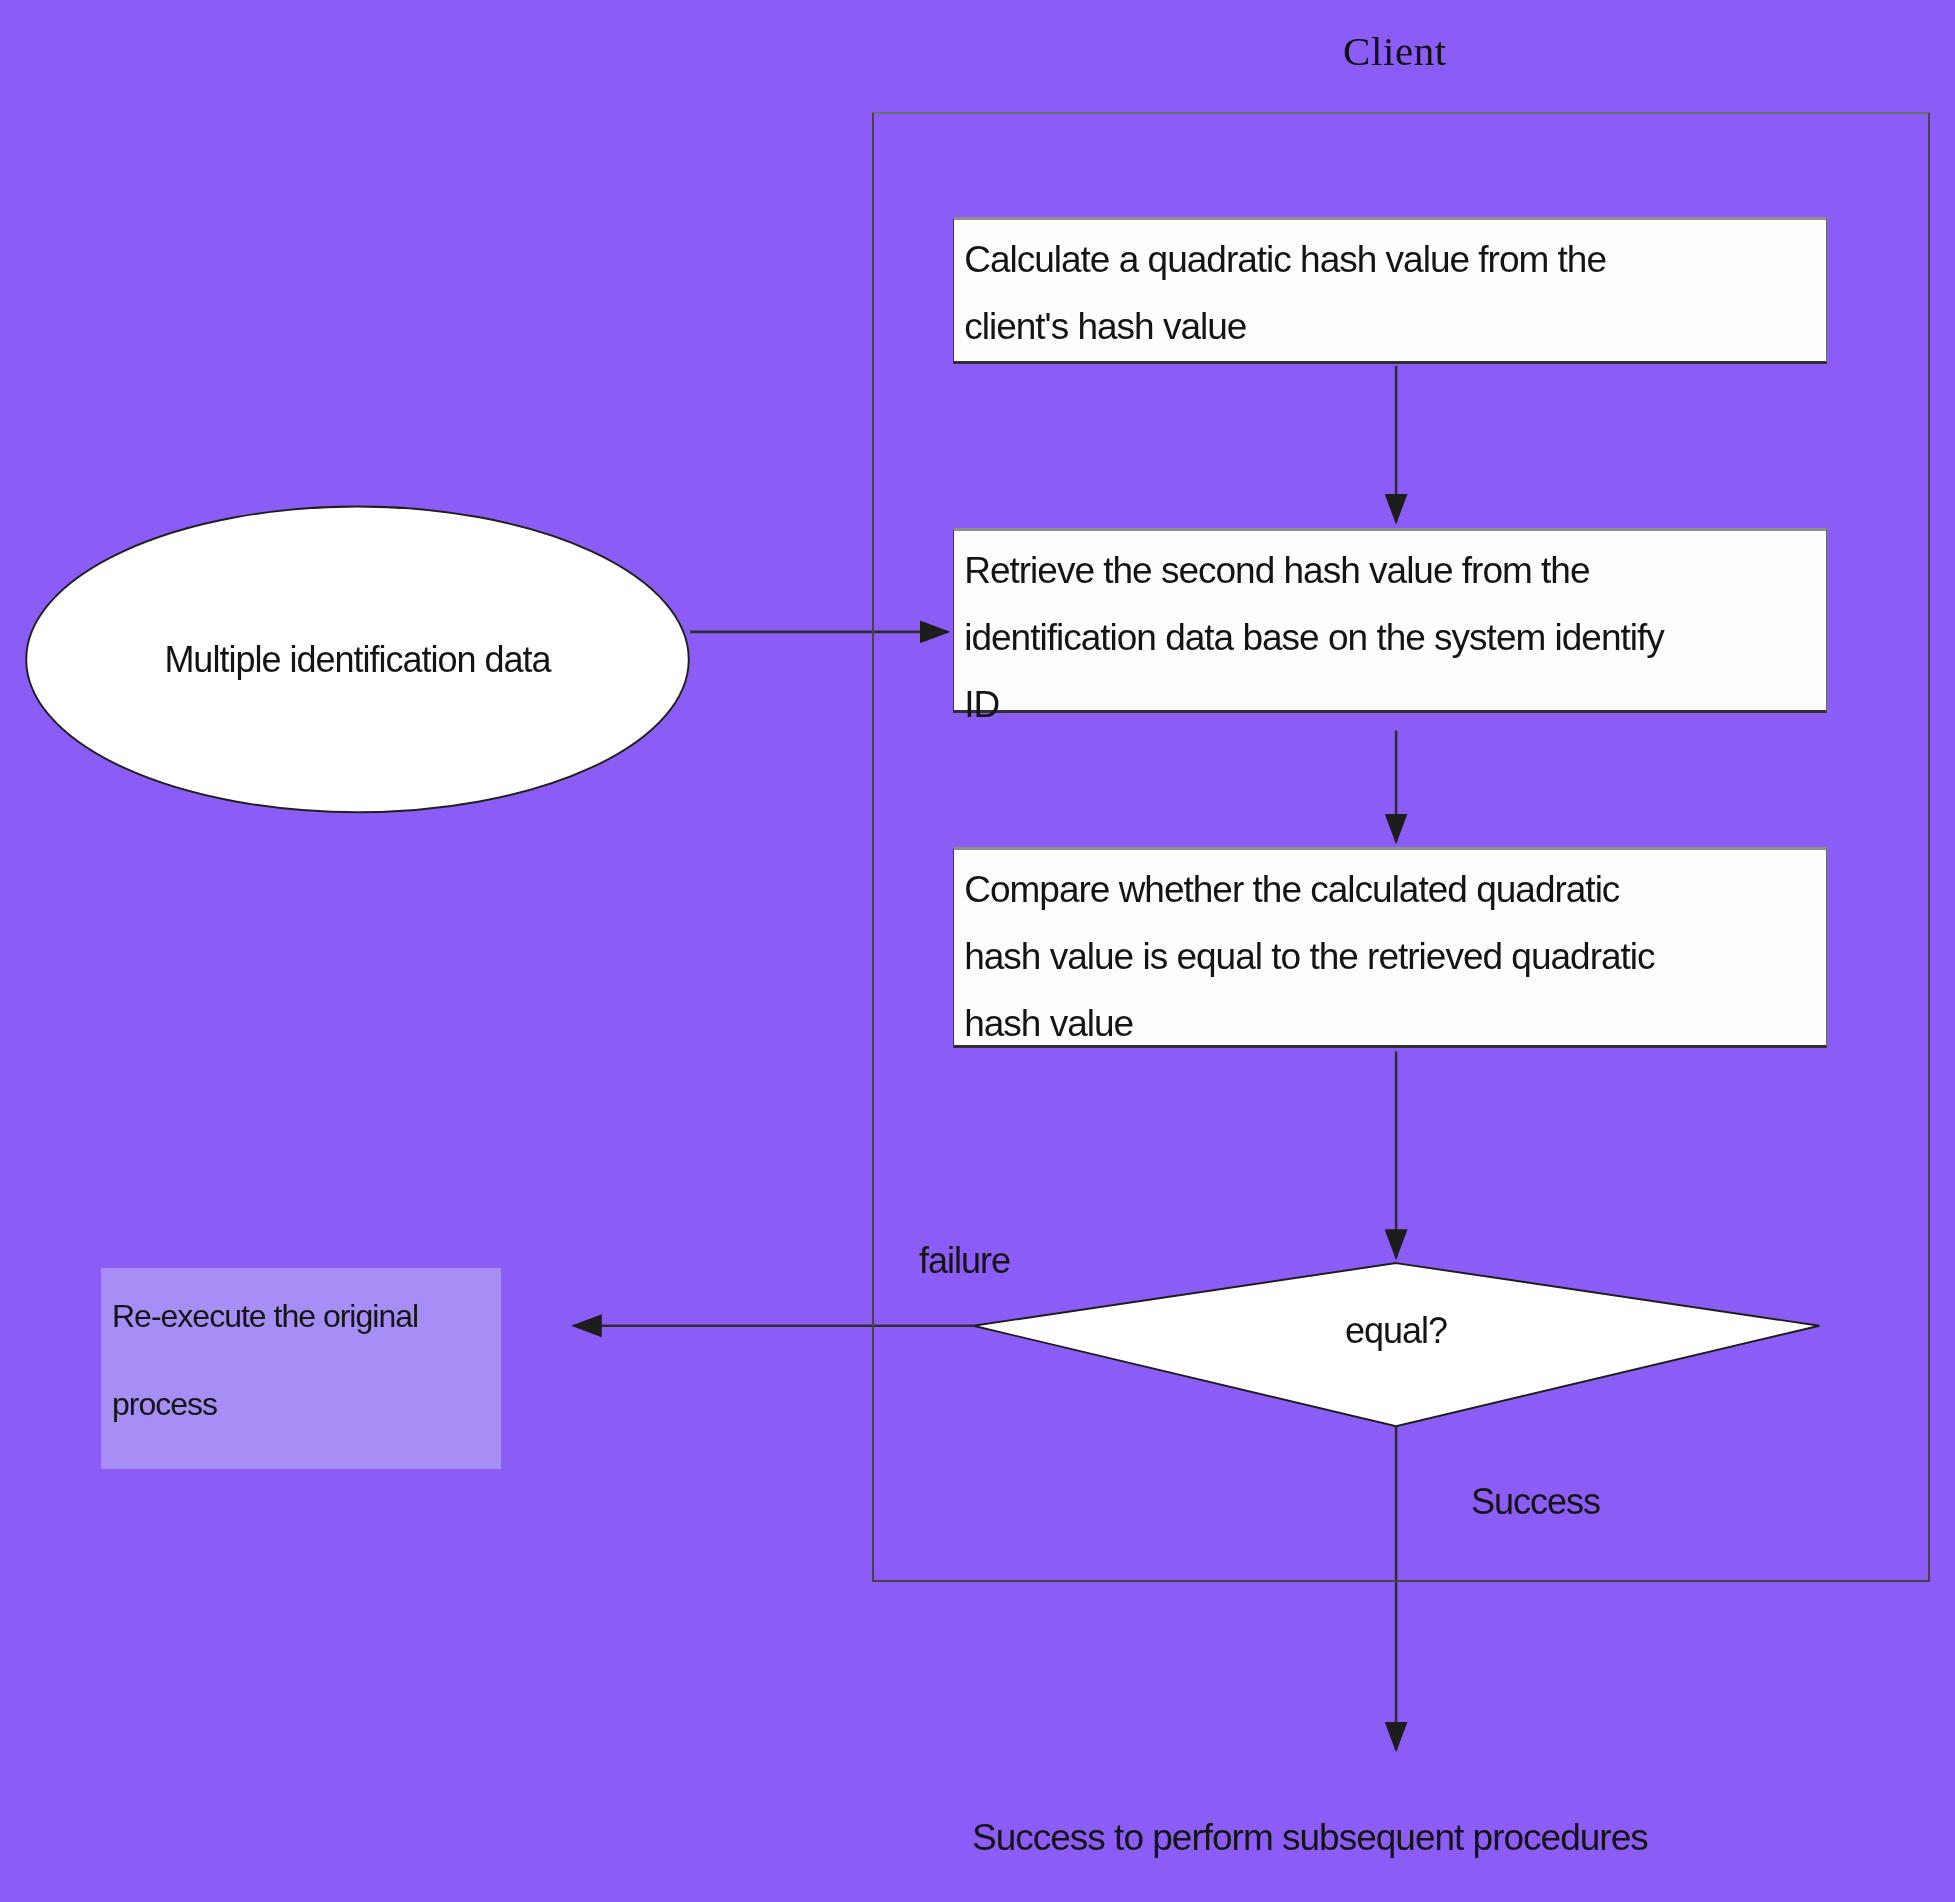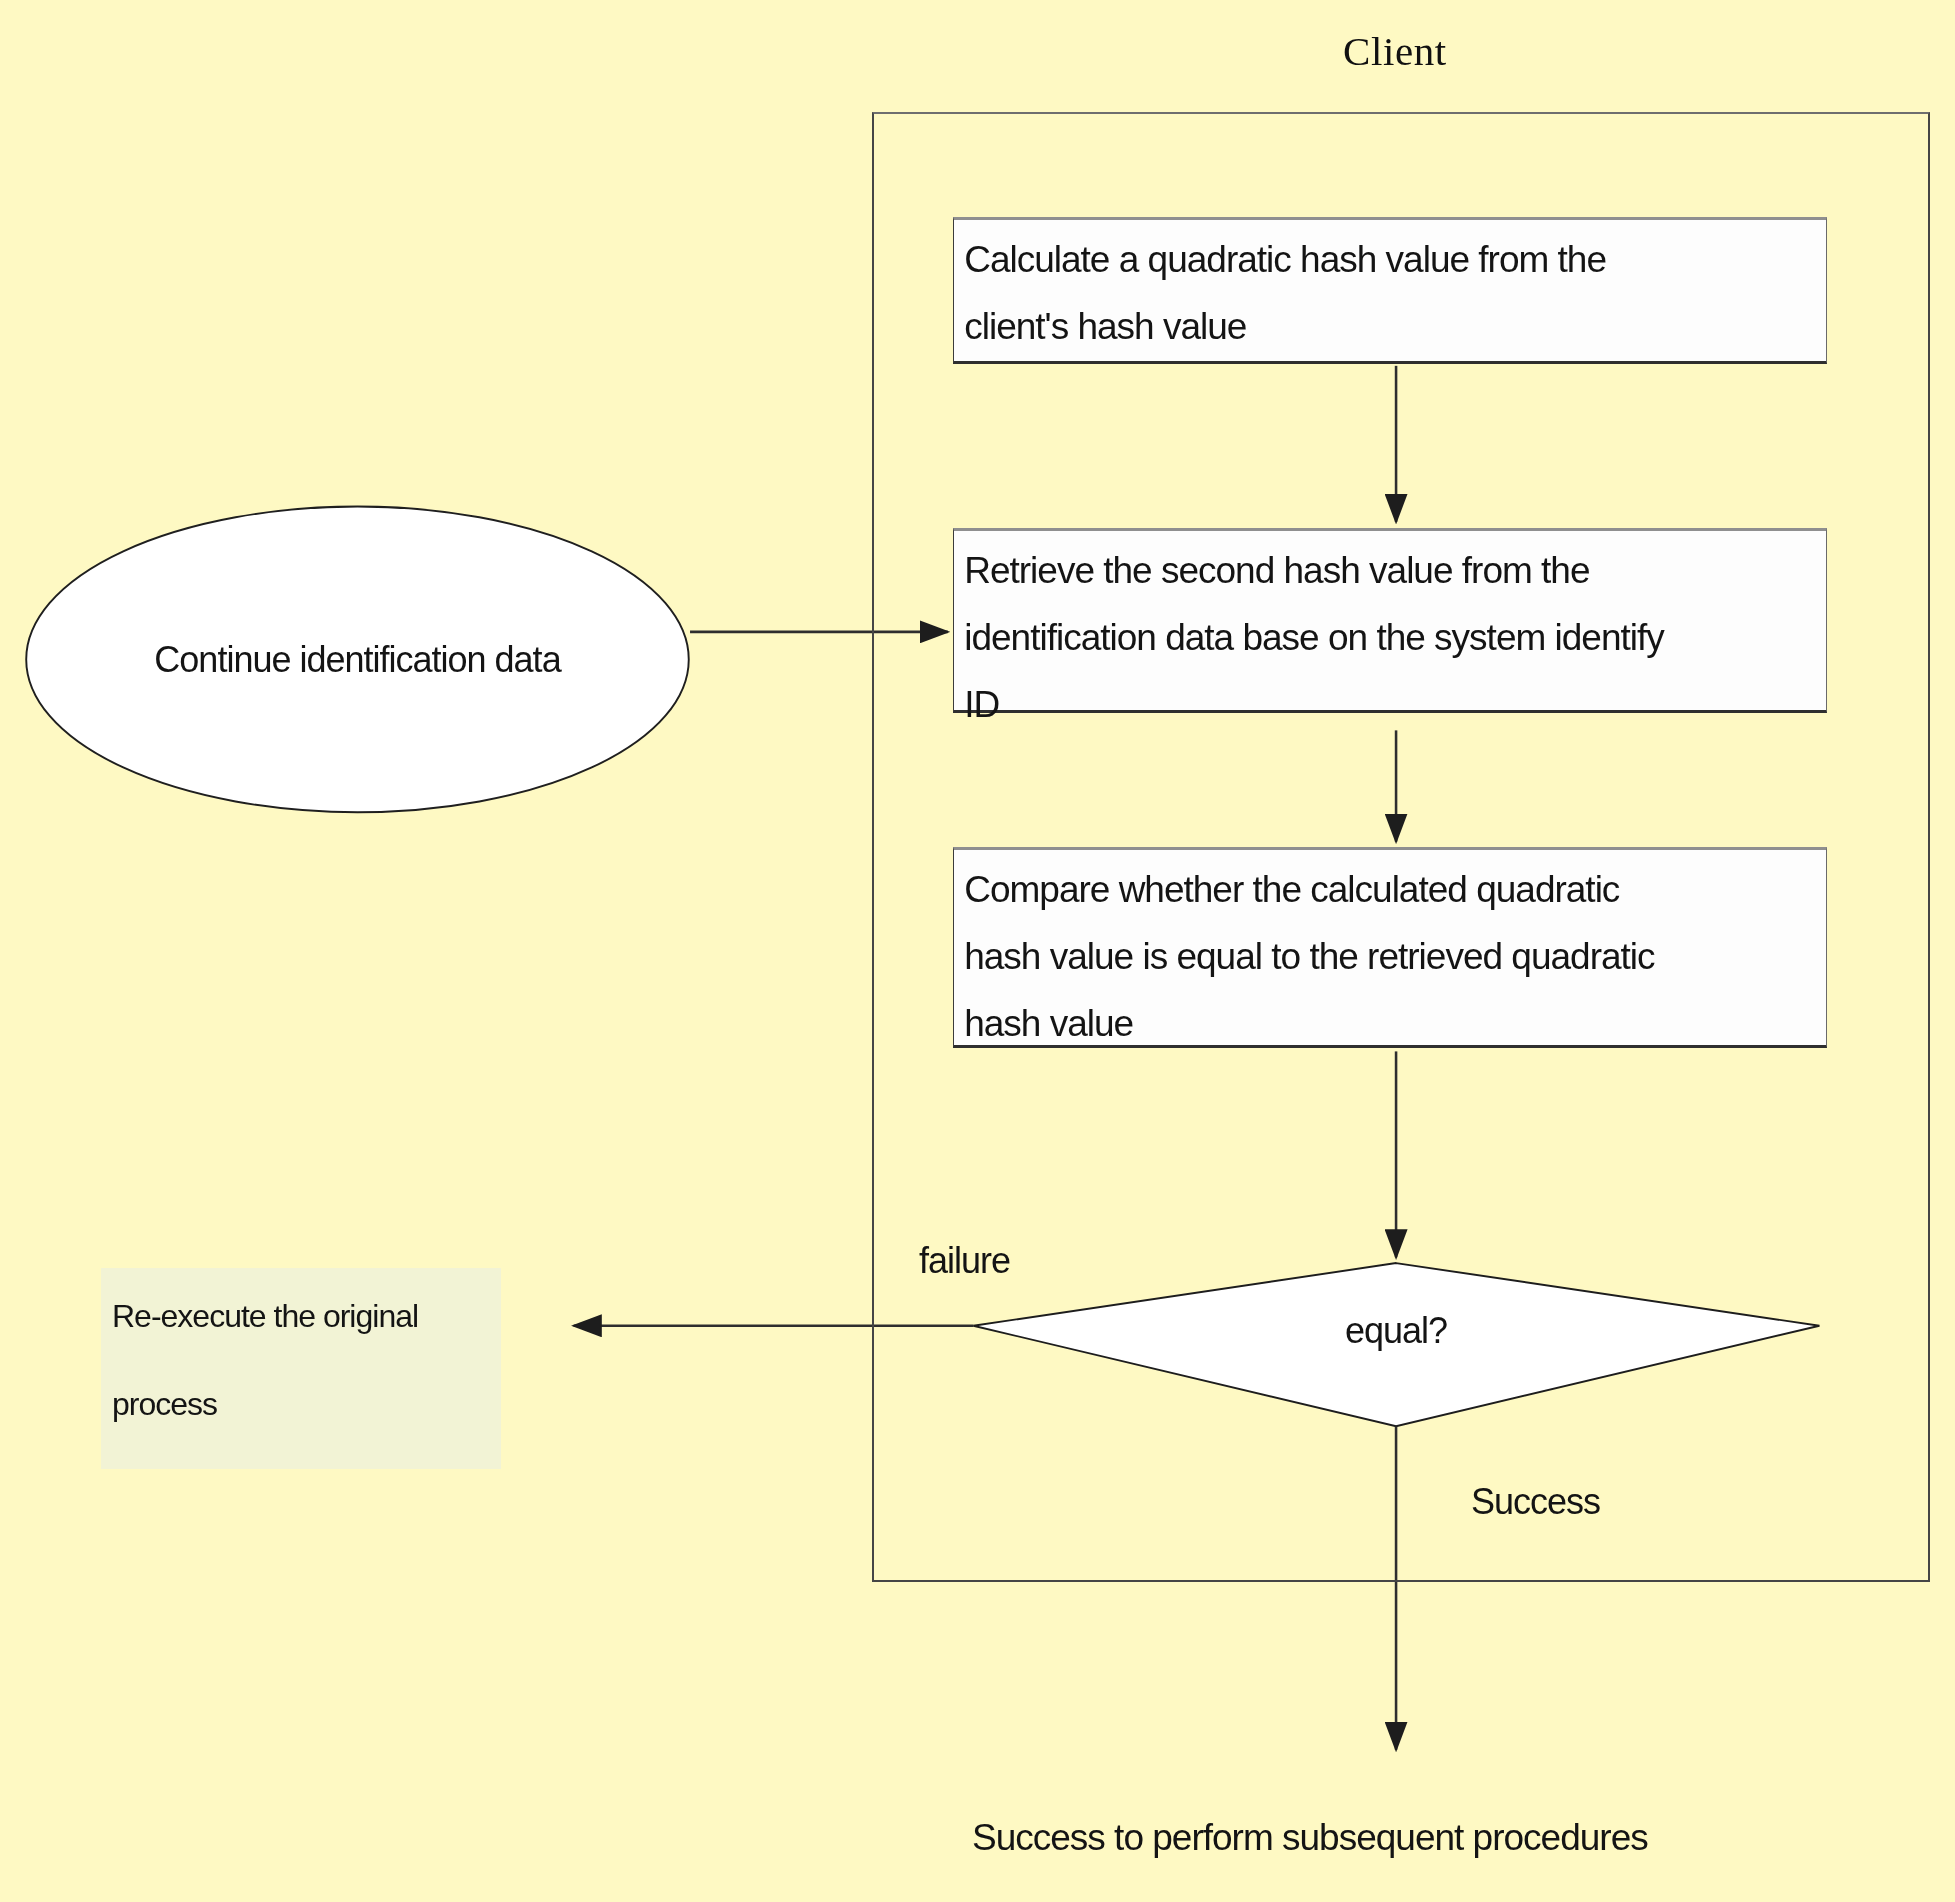--- a/index.html
+++ b/index.html
@@ -4,21 +4,21 @@
 <style>
   html, body {
     margin: 0;
     padding: 0;
     background: #ffffff;
   }
   #canvas {
     position: relative;
     width: 1955px;
     height: 1902px;
-    background: #fef9c3;
+    background: #8b5cf6;
     font-family: "Liberation Sans", sans-serif;
     color: #141414;
     overflow: hidden;
   }
   .abs { position: absolute; }
 
   .diagram-title {
     font-family: "Liberation Serif", serif;
     font-size: 41px;
     letter-spacing: 0.6px;
@@ -126,21 +126,21 @@
     <div class="line">ID</div>
   </div>
 
   <div class="abs process-box" style="left:953px; top:847px; width:874px; height:201px;">
     <div class="line">Compare whether the calculated quadratic</div>
     <div class="line">hash value is equal to the retrieved quadratic</div>
     <div class="line">hash value</div>
   </div>
 
   <div class="abs ellipse-label-wrap" style="left:26px; top:507px; width:663px; height:306px;">
-    <span class="node-label">Continue identification data</span>
+    <span class="node-label">Multiple identification data</span>
   </div>
 
   <div class="abs ellipse-label-wrap" style="left:1204px; top:1292px; width:384px; height:77px;">
     <span class="node-label">equal?</span>
   </div>
 
   <div class="abs edge-label" style="left:919px; top:1240px;">failure</div>
 
   <div class="abs edge-label" style="left:1471px; top:1481px;">Success</div>
 

